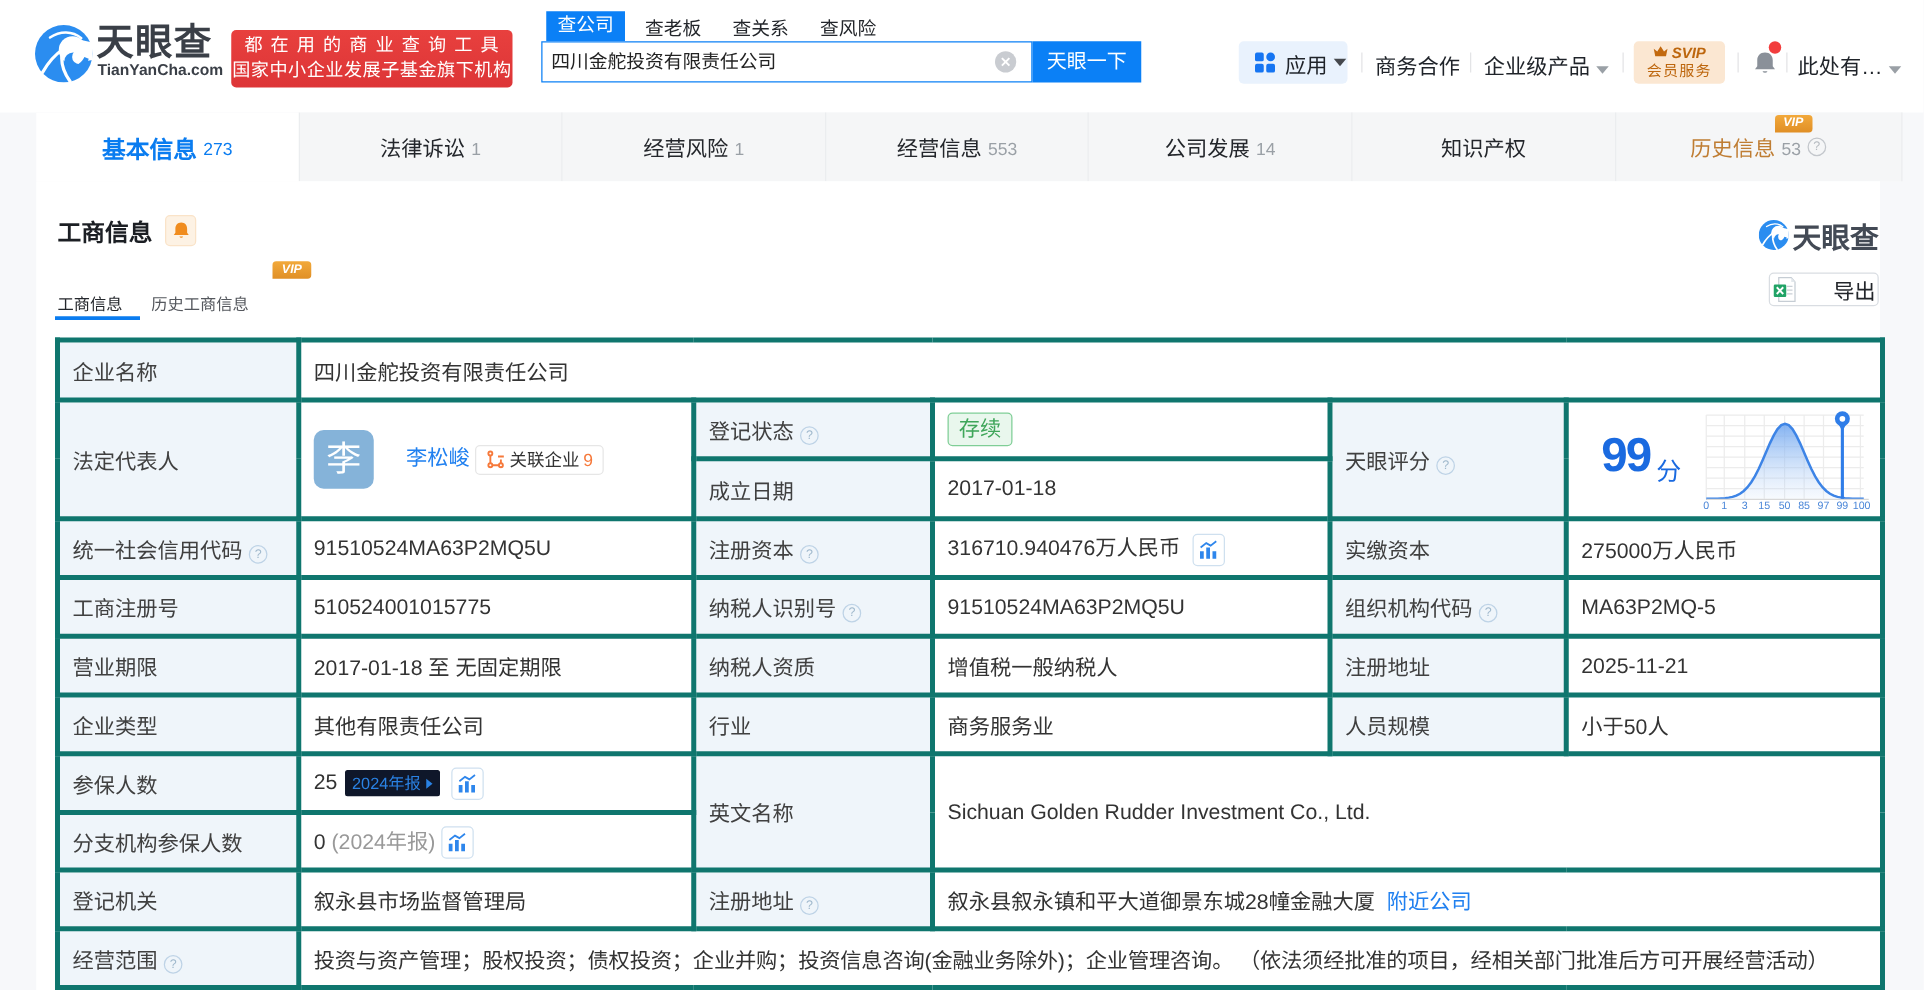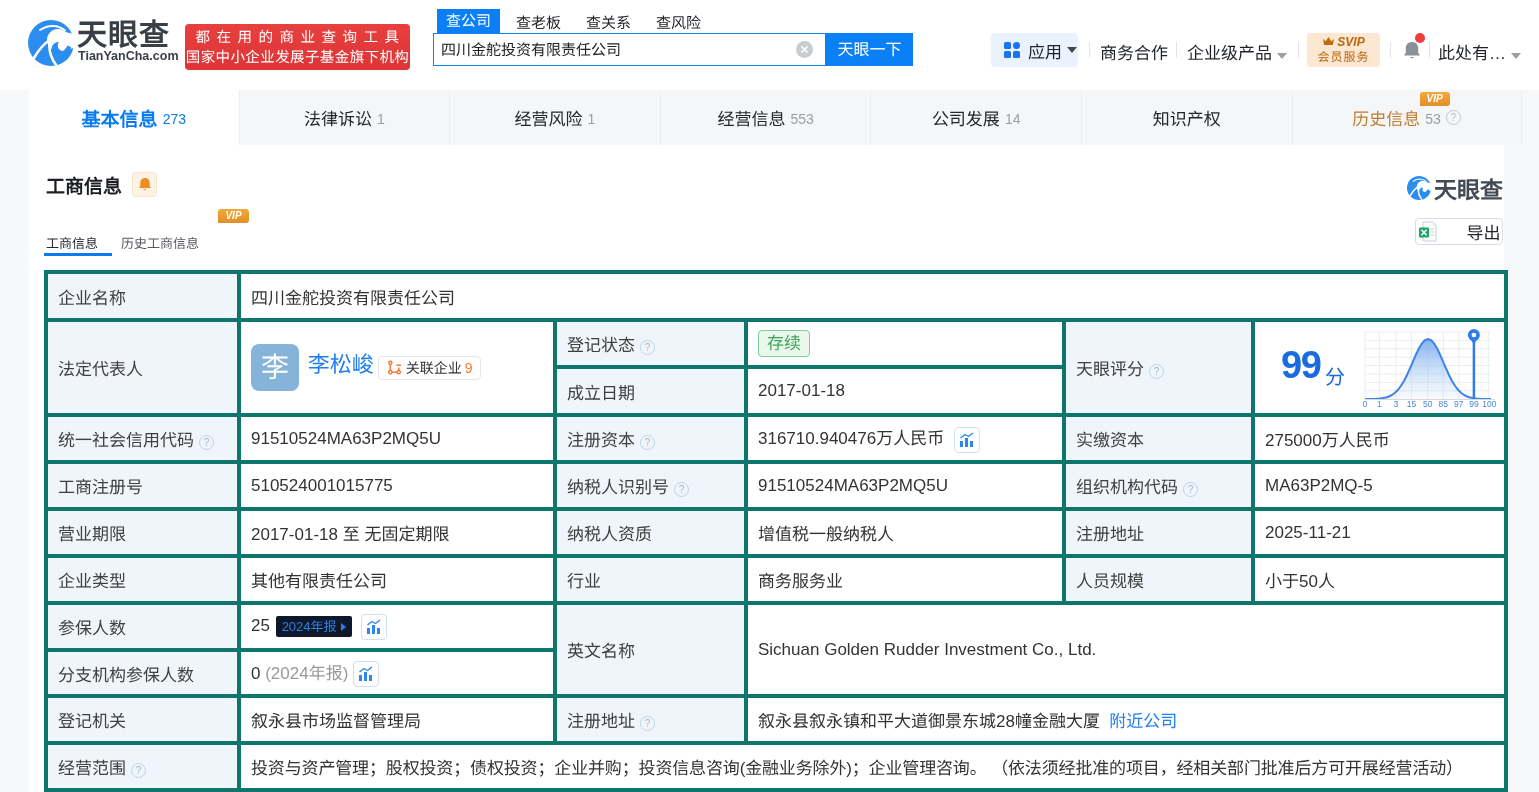--- a/index.html
+++ b/index.html
@@ -194,21 +194,21 @@
         <col style="width:189px">
         <col style="width:253px">
       </colgroup>
     <tbody>
         <tr style="height:48px">
       <td class="lb">企业名称</td>
       <td colspan="5">四川金舵投资有限责任公司</td>
     </tr>
     <tr style="height:47px">
       <td class="lb" rowspan="2">法定代表人</td>
-      <td rowspan="2"><span class="avatar">李</span> <a class="blue" style="font-size:22px;margin:0 4px 0 4px;">李松峻</a><span class="relbadge"><svg width="15" height="15" viewBox="0 0 16 16" style="vertical-align:-2px">
+      <td rowspan="2"><span class="avatar">李</span> <a class="blue" style="font-size:17px;margin:0 4px 0 21px;">李松峻</a><span class="relbadge"><svg width="15" height="15" viewBox="0 0 16 16" style="vertical-align:-2px">
                 <g fill="none" stroke="#f6793b" stroke-width="1.6">
                   <circle cx="3.5" cy="3" r="1.7"></circle>
                   <circle cx="3.5" cy="13" r="1.7"></circle>
                   <circle cx="12.5" cy="13" r="1.7"></circle>
                   <path d="M3.5 5v6M5 13h6M12.5 11V8M10 5.5h5"></path>
                 </g>
               </svg> 关联企业<span class="n">9</span></span></td>
       <td class="lb">登记状态<span class="qmark blue">?</span></td>
       <td><span class="gtag">存续</span></td>
       <td class="lb" rowspan="2">天眼评分<span class="qmark blue">?</span></td>

